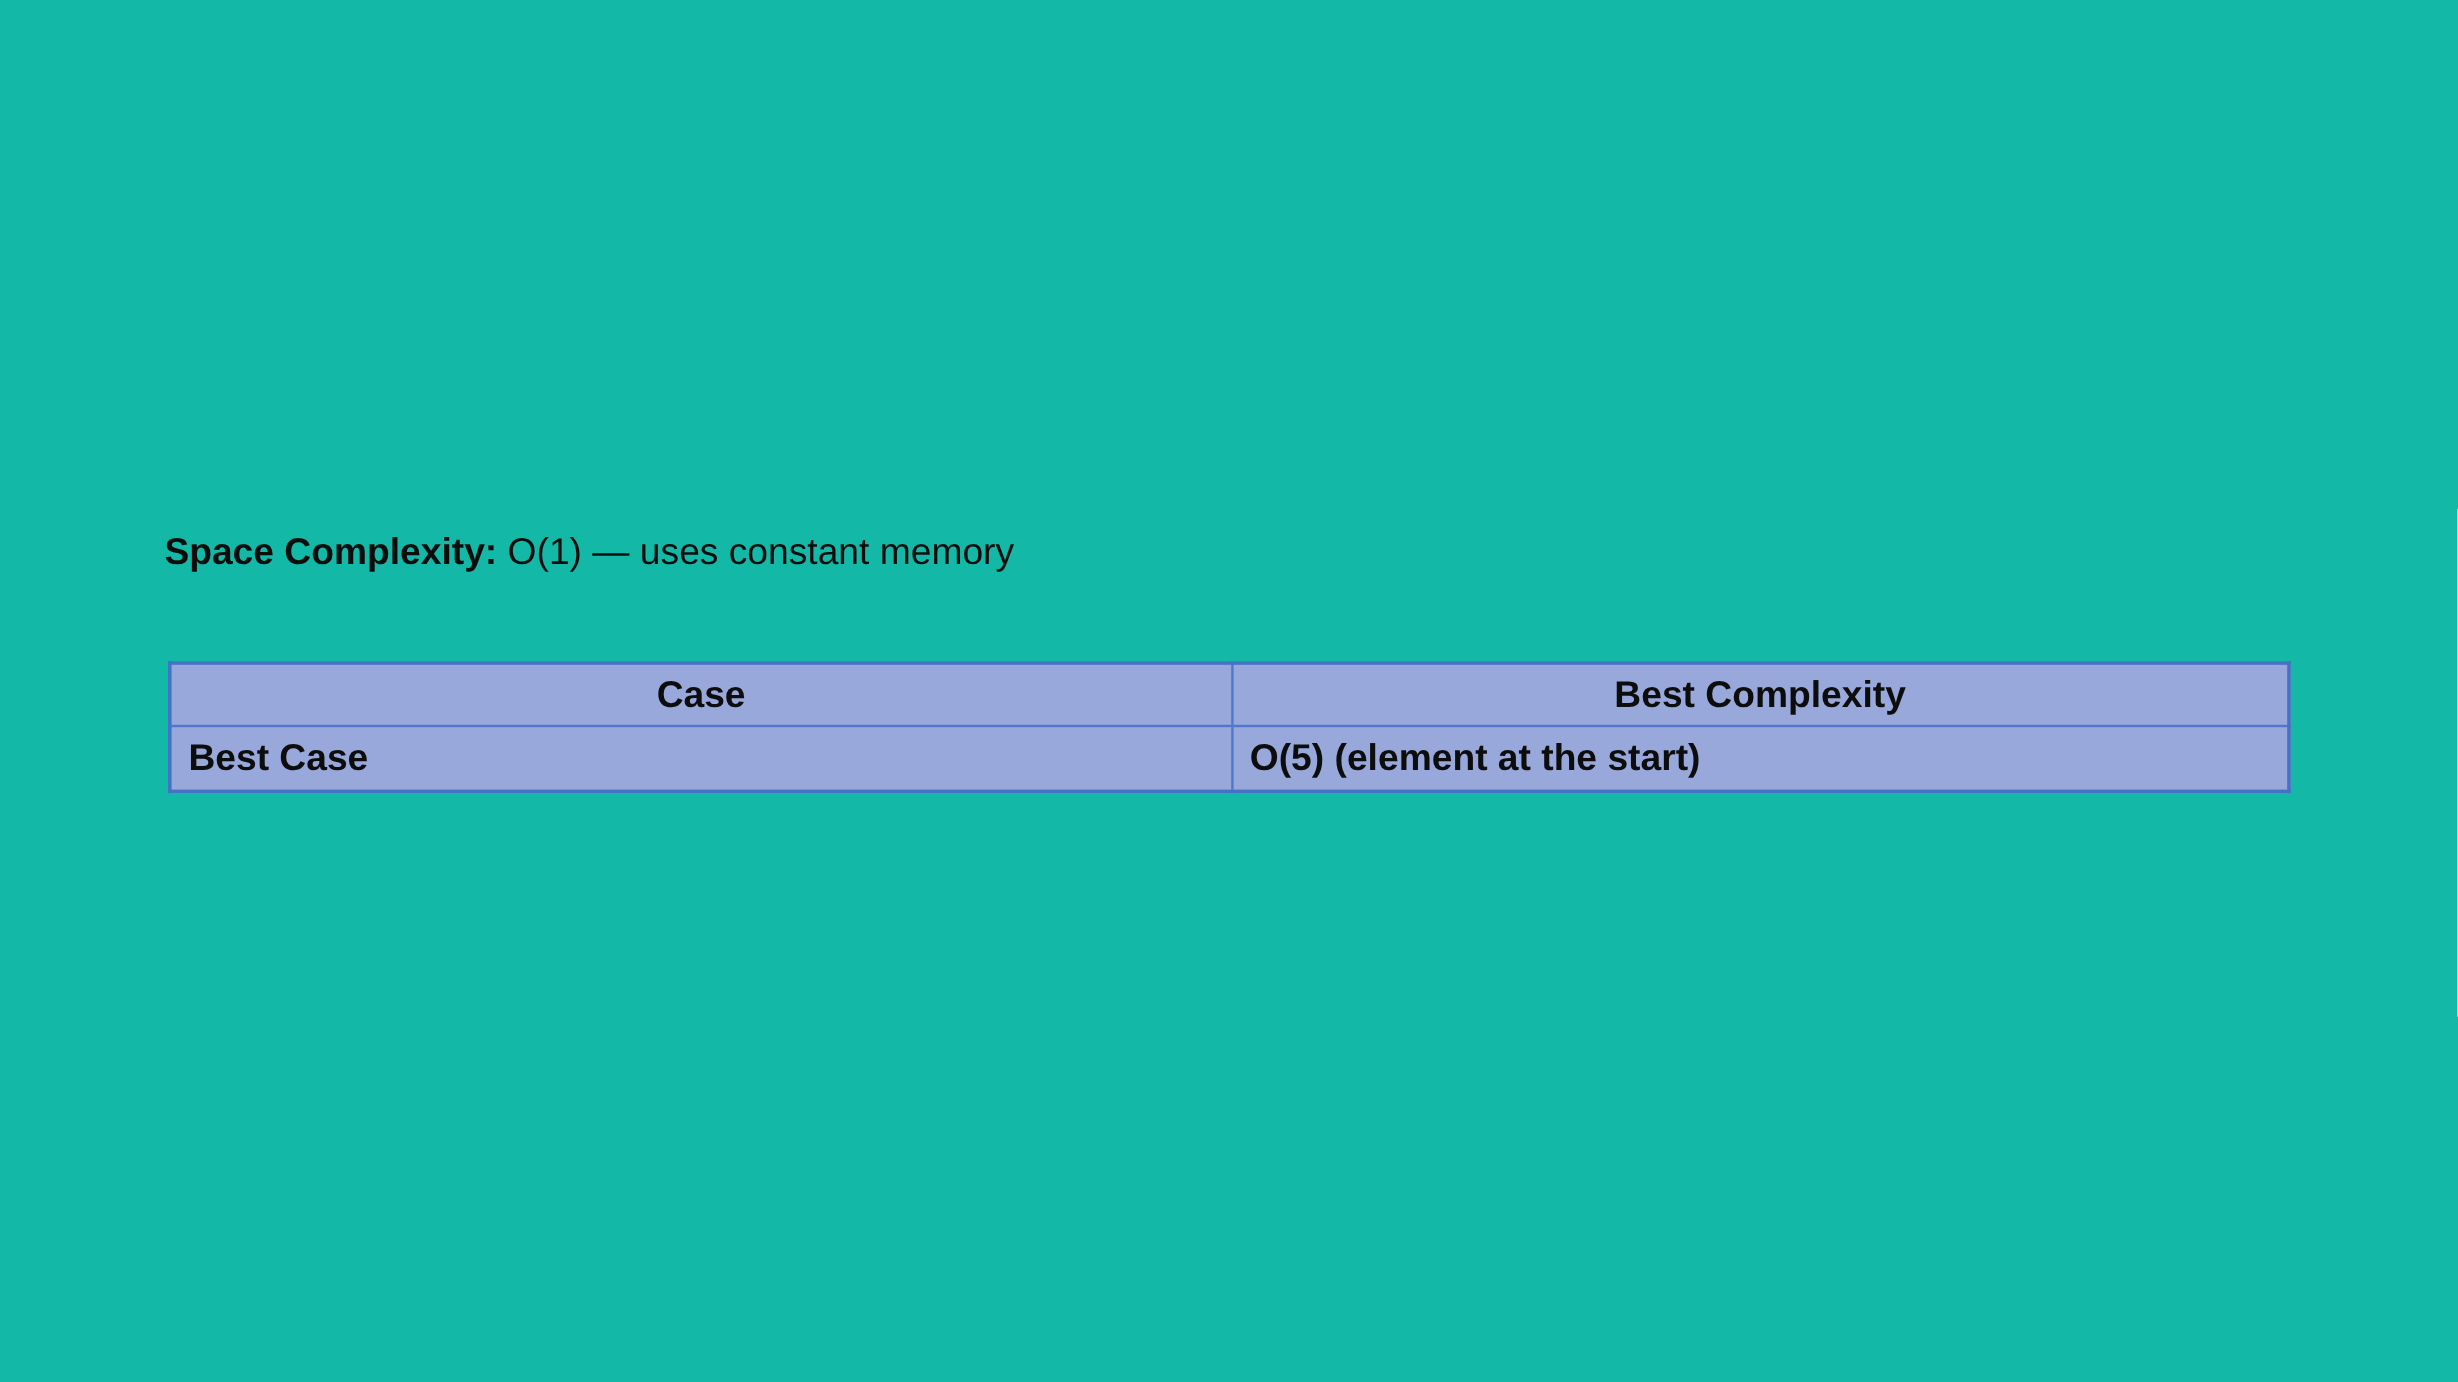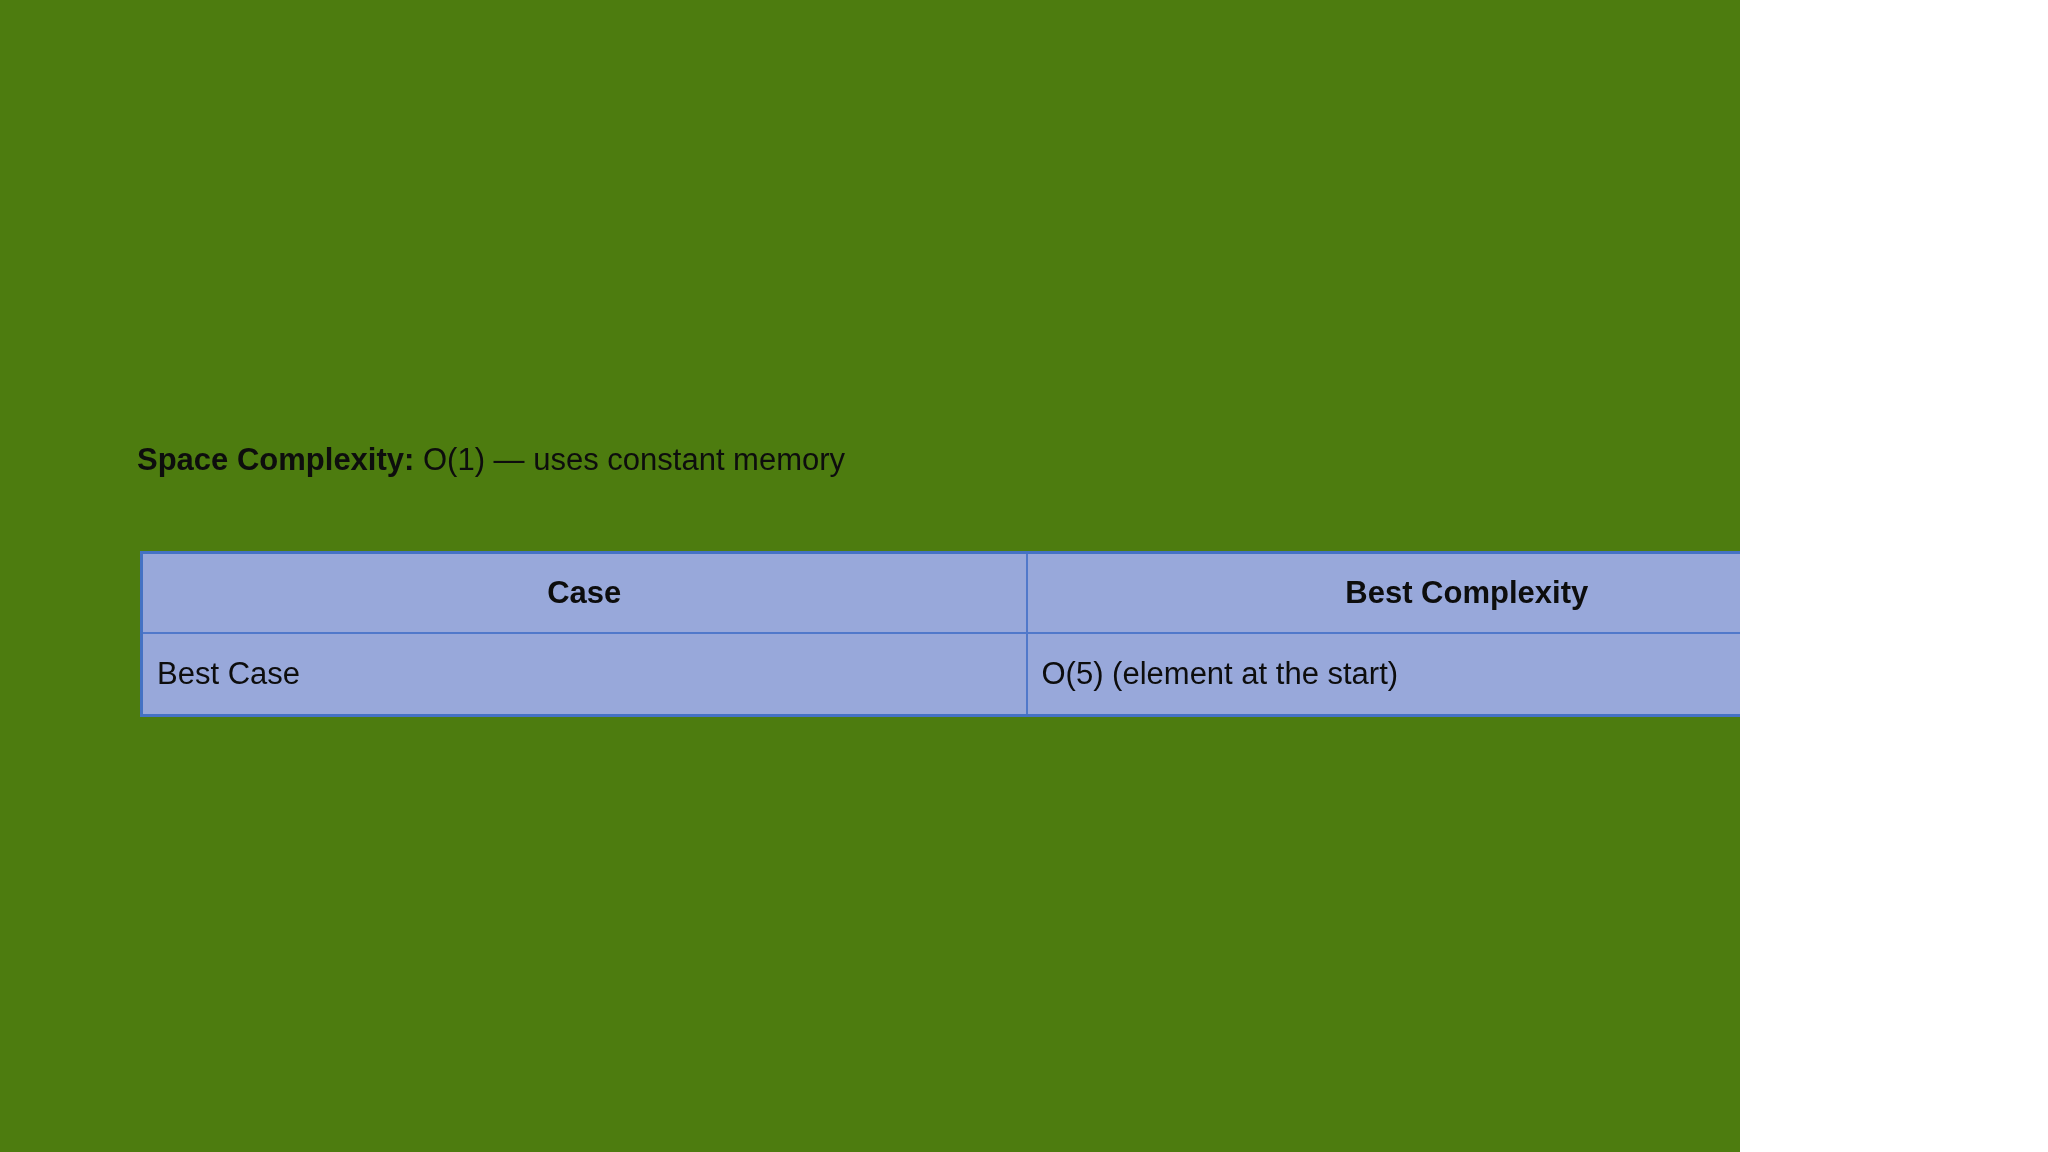--- a/index.html
+++ b/index.html
@@ -3,23 +3,23 @@
 <meta charset="utf-8">
 <style>
   html, body {
     margin: 0;
     padding: 0;
     background: #ffffff;
     font-family: "Liberation Sans", sans-serif;
   }
   .slide {
     position: relative;
-    width: 1740px;
+    width: 2048px;
     height: 1152px;
-    background: #4d7c0f;
+    background: #14b8a6;
     overflow: hidden;
   }
   .space-line {
     position: absolute;
     left: 137px;
     top: 441px;
     margin: 0;
     font-size: 31px;
     line-height: 38px;
     color: var(--text, #0d0d0d);
@@ -35,32 +35,32 @@
     border-collapse: collapse;
     table-layout: fixed;
     background: var(--cell-fill, #98A8DA);
     border: 3px solid var(--outer-border, #4472C4);
   }
   table.complexity th,
   table.complexity td {
     border: 2px solid var(--inner-border, #5078CA);
     font-size: 31px;
     color: var(--text, #0d0d0d);
-    padding: 14px 14px;
+    padding: 0 14px;
     overflow: hidden;
     white-space: nowrap;
     vertical-align: middle;
   }
   table.complexity th {
     font-weight: 700;
     text-align: center;
     height: 50px;
   }
   table.complexity td {
-    font-weight: 400;
+    font-weight: 700;
     text-align: left;
     height: 52px;
   }
 </style>
 </head>
 <body style="background: rgb(255, 255, 255);">
 
 <div class="slide">
 
   <p class="space-line"><span class="bold">Space Complexity:</span><span> O(1) — uses constant memory</span></p>

